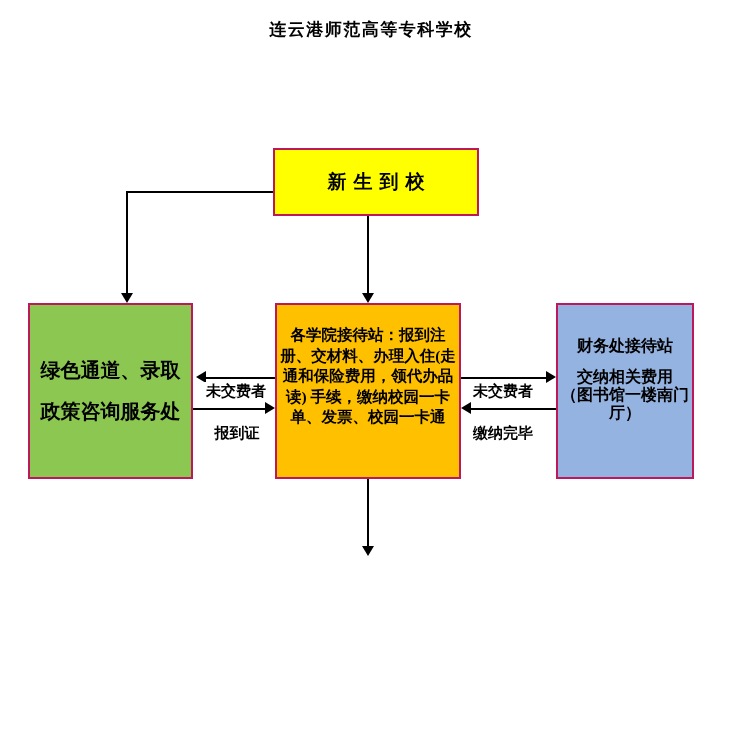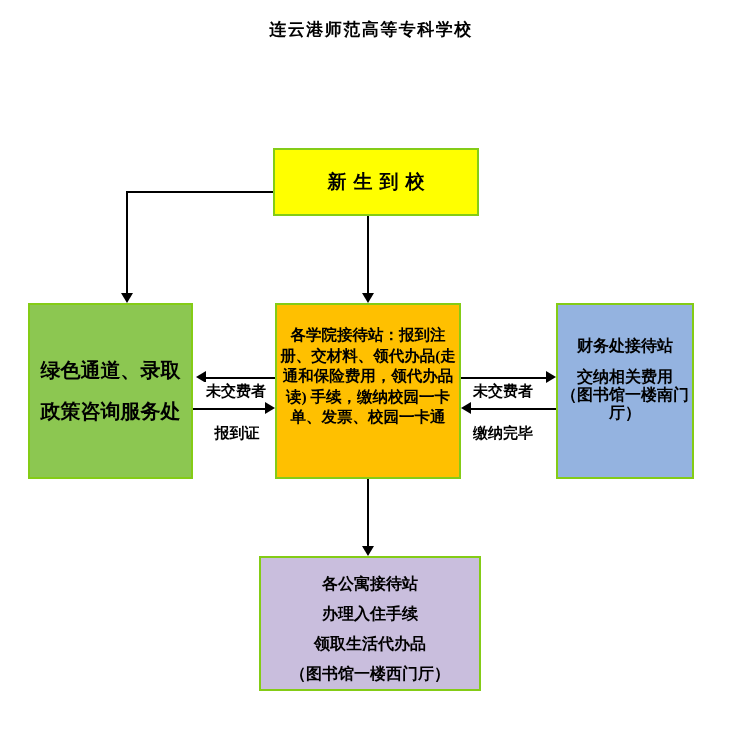--- a/index.html
+++ b/index.html
@@ -46,21 +46,21 @@
     font-weight: bold;
     font-size: 27px;
     letter-spacing: 0.5px;
     white-space: nowrap;
   }
 
   
   .node {
     position: absolute;
     box-sizing: border-box;
-    border: 2px solid #84cc16;
+    border: 2px solid #be185d;
     display: flex;
     flex-direction: column;
     align-items: center;
     justify-content: center;
     text-align: center;
     font-weight: bold;
     overflow: hidden;
   }
   .node .line { display: block; white-space: nowrap; }
 
@@ -211,32 +211,26 @@
     <span class="line">新生到校</span>
   </div>
 
   <div class="node" id="node-greenchannel">
     <span class="line">绿色通道、录取</span>
     <span class="line">政策咨询服务处</span>
   </div>
 
   <div class="node" id="node-college">
     <span class="line">各学院接待站：报到注</span>
-    <span class="line">册、交材料、领代办品(走</span>
+    <span class="line">册、交材料、办理入住(走</span>
     <span class="line">通和保险费用，领代办品</span>
     <span class="line">读) 手续，缴纳校园一卡</span>
     <span class="line">单、发票、校园一卡通</span>
   </div>
 
   <div class="node" id="node-finance">
     <span class="line">财务处接待站</span>
     <span class="line">交纳相关费用</span>
     <span class="wrap2">（图书馆一楼南门厅）</span>
   </div>
 
-  <div class="node" id="node-dorm">
-    <span class="line">各公寓接待站</span>
-    <span class="line">办理入住手续</span>
-    <span class="line">领取生活代办品</span>
-    <span class="line">（图书馆一楼西门厅）</span>
-  </div>
 
 </div>
 
 </body></html>

